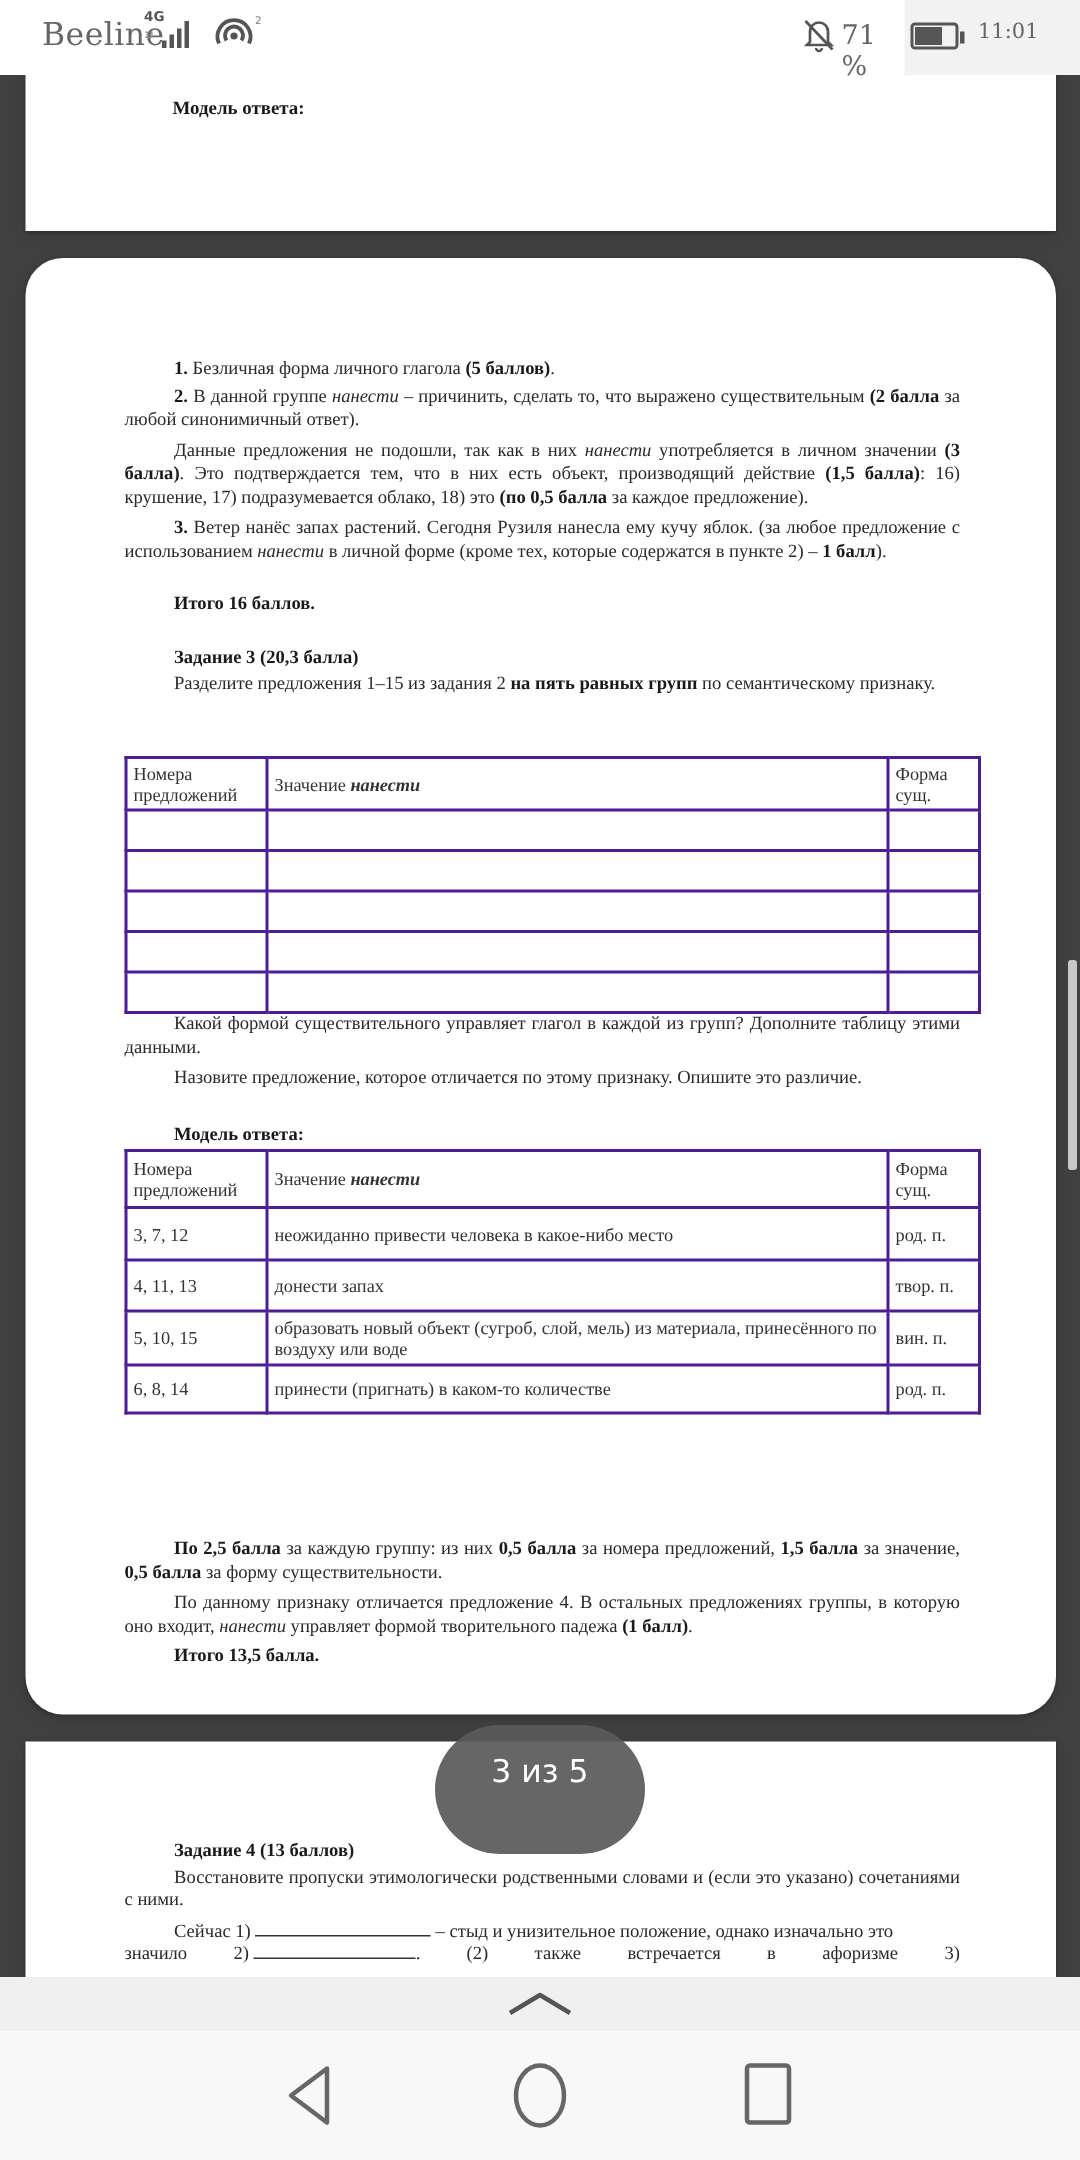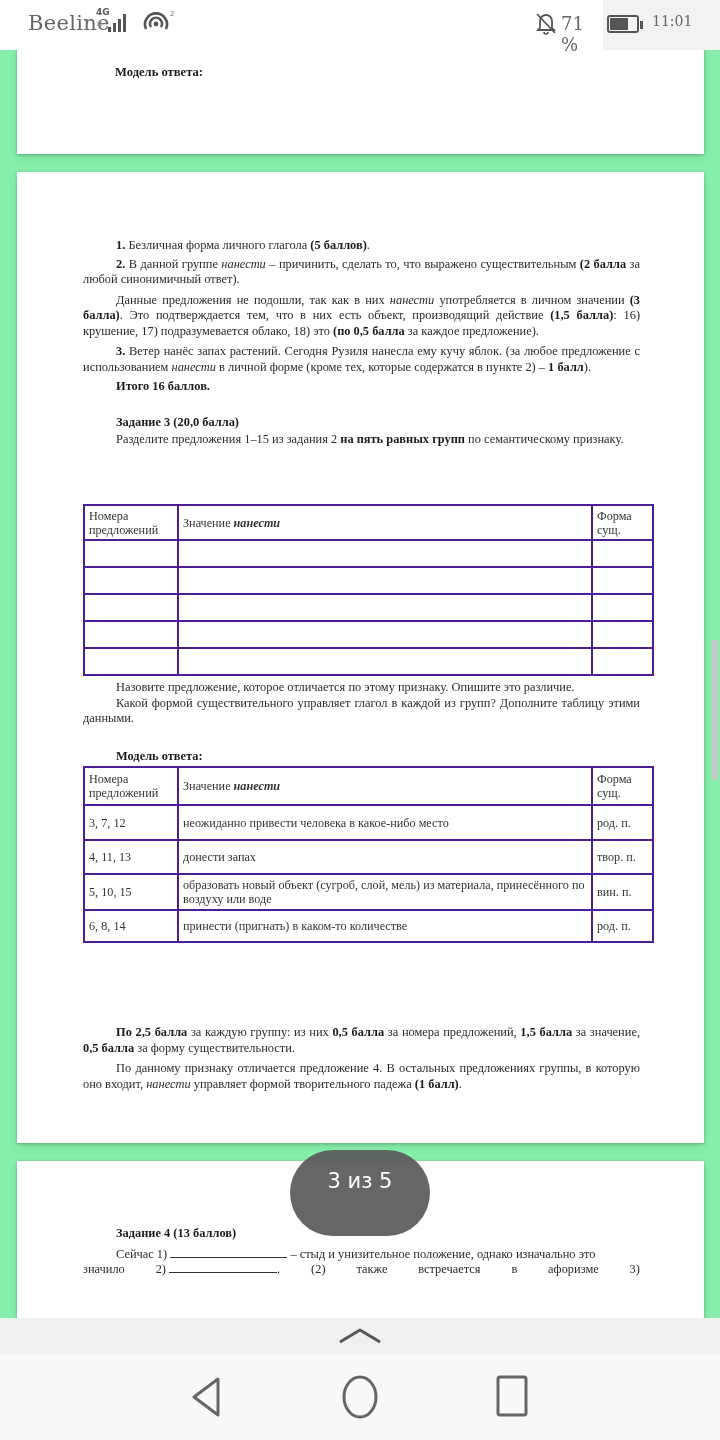--- a/index.html
+++ b/index.html
@@ -16,24 +16,24 @@
   .hotspot { position: absolute; left: 142px; top: 12px; width: 28px; height: 22px; }
   .hotspot-2 { position: absolute; left: 170px; top: 10px; font-size: 7px; color: #777; font-family: "DejaVu Sans", sans-serif; }
   .bell { position: absolute; left: 535px; top: 11px; width: 22px; height: 24px; }
   .battpct { position: absolute; left: 561px; top: 13px; font-family: "DejaVu Serif", serif; font-size: 18px; color: #666; }
   .battery { position: absolute; left: 607px; top: 15px; width: 32px; height: 18px; border: 2px solid #555; border-radius: 3px; }
   .battery .fill { position: absolute; left: 1px; top: 1px; bottom: 1px; background: #555; }
   .battery .cap { position: absolute; right: -6px; top: 4px; width: 3px; height: 8px; background: #555; }
   .clock { position: absolute; left: 652px; top: 13px; font-family: "DejaVu Serif", serif; font-size: 14px; color: #666; }
 
   
-  .viewer { position: absolute; left: 0; top: 50px; width: 720px; height: 1268px; background: #86efac; overflow: hidden; }
+  .viewer { position: absolute; left: 0; top: 50px; width: 720px; height: 1268px; background: #404040; overflow: hidden; }
   .page { position: absolute; left: 17px; width: 687px; background: #fff; box-shadow: 0 1px 3px rgba(0,0,0,0.25), 0 4px 10px rgba(0,0,0,0.08); }
   .page1 { top: -20px; height: 124px; }
-  .page2 { top: 122px; height: 971px; }
+  .page2 { top: 122px; height: 971px; border-radius: 25px; }
   .page3 { top: 1111px; height: 300px; }
 
   .doc { position: absolute; font-size: 12.4px; line-height: 15.5px; color: #2a2a2a; }
   .doc p { text-align: justify; }
   .doc .ind { text-indent: 33px; }
   .doc b { font-weight: bold; color: #1a1a1a; }
   .doc i { font-style: italic; }
   .h { font-weight: bold; color: #1a1a1a; }
 
   table.t { border-collapse: collapse; width: 571px; font-size: 12.2px; line-height: 14px; color: #333; }
@@ -89,23 +89,23 @@
   <div class="page page1">
     <div class="doc h" style="left:98px; top:35px; font-size:12.6px;">Модель ответа:</div>
   </div>
 
   <div class="page page2">
     <div class="doc" style="left:66px; top:66px; width:557px;">
       <p class="ind"><b>1.</b><span> Безличная форма личного глагола </span><b>(5 баллов)</b><span>.</span></p>
       <p class="ind" style="margin-top:3px"><b>2.</b><span> В данной группе </span><i>нанести</i><span> – причинить, сделать то, что выражено существительным </span><b>(2 балла</b><span> за любой синонимичный ответ).</span></p>
       <p class="ind" style="margin-top:5px"><span>Данные предложения не подошли, так как в них </span><i>нанести</i><span> употребляется в личном значении </span><b>(3 балла)</b><span>. Это подтверждается тем, что в них есть объект, производящий действие </span><b>(1,5 балла)</b><span>: 16) крушение, 17) подразумевается облако, 18) это </span><b>(по 0,5 балла</b><span> за каждое предложение).</span></p>
       <p class="ind" style="margin-top:5px"><b>3.</b><span> Ветер нанёс запах растений. Сегодня Рузиля нанесла ему кучу яблок. (за любое предложение с использованием </span><i>нанести</i><span> в личной форме (кроме тех, которые содержатся в пункте 2) – </span><b>1 балл</b><span>).</span></p>
-      <p class="ind h" style="margin-top:4px">Итого 16 баллов.</p>
-
-      <p class="ind h" style="margin-top:20px">Задание 3 (20,0 балла)</p>
+      <p class="ind h" style="margin-top:20px">Итого 16 баллов.</p>
+
+      <p class="ind h" style="margin-top:20px">Задание 3 (20,3 балла)</p>
       <p class="ind" style="margin-top:2px"><span>Разделите предложения 1–15 из задания 2 </span><b>на пять равных групп</b><span> по семантическому признаку.</span></p>
     </div>
 
     <table class="t" style="position:absolute; left:66px; top:332px;">
       <tbody>
           <tr style="height:35px">
         <td class="c1">Номера предложений</td>
         <td><span>Значение </span><span class="bi">нанести</span></td>
         <td class="c3">Форма сущ.</td>
       </tr>
@@ -131,22 +131,22 @@
           </tr>
       <tr style="height:27px">
             <td></td>
             <td></td>
             <td></td>
           </tr>
     </tbody>
       </table>
 
     <div class="doc" style="left:66px; top:503px; width:557px;">
+      <p class="ind">Какой формой существительного управляет глагол в каждой из групп? Дополните таблицу этими данными.</p>
       <p class="ind" style="margin-top:5px">Назовите предложение, которое отличается по этому признаку. Опишите это различие.</p>
-      <p class="ind">Какой формой существительного управляет глагол в каждой из групп? Дополните таблицу этими данными.</p>
       <p class="ind h" style="margin-top:22px">Модель ответа:</p>
     </div>
 
     <table class="t" style="position:absolute; left:66px; top:594px;">
       <tbody>
           <tr style="height:38px">
         <td class="c1">Номера предложений</td>
         <td><span>Значение </span><span class="bi">нанести</span></td>
         <td class="c3">Форма сущ.</td>
       </tr>
@@ -169,26 +169,28 @@
         <td>6, 8, 14</td>
         <td>принести (пригнать) в каком-то количестве</td>
         <td>род. п.</td>
       </tr>
     </tbody>
       </table>
 
     <div class="doc" style="left:66px; top:814px; width:557px;margin-top:39px;">
       <p class="ind"><b>По 2,5 балла</b><span> за каждую группу: из них </span><b>0,5 балла</b><span> за номера предложений, </span><b>1,5 балла</b><span> за значение, </span><b>0,5 балла</b><span> за форму существительности.</span></p>
       <p class="ind" style="margin-top:5px"><span>По данному признаку отличается предложение 4. В остальных предложениях группы, в которую оно входит, </span><i>нанести</i><span> управляет формой творительного падежа </span><b>(1 балл)</b><span>.</span></p>
+      <p class="ind h" style="margin-top:4px">Итого 13,5 балла.</p>
     </div>
   </div>
 
   <div class="page page3">
     <div class="doc" style="left:66px; top:65px; width:557px;">
       <p class="ind h">Задание 4 (13 баллов)</p>
+      <p class="ind" style="margin-top:2px">Восстановите пропуски этимологически родственными словами и (если это указано) сочетаниями с ними.</p>
       <p class="ind" style="margin-top:5px"><span>Сейчас 1) </span><span style="display:inline-block;width:117px;border-bottom:1px solid #333;height:11px"></span><span> – стыд и унизительное положение, однако изначально это</span></p>
       <p style="display:flex; justify-content:space-between">
         <span>значило</span>
         <span><span>2)</span> <span style="display:inline-block;width:108px;border-bottom:1px solid #333;height:11px"></span><span>.</span></span>
         <span>(2)</span>
         <span>также</span>
         <span>встречается</span>
         <span>в</span>
         <span>афоризме</span>
         <span>3)</span>

